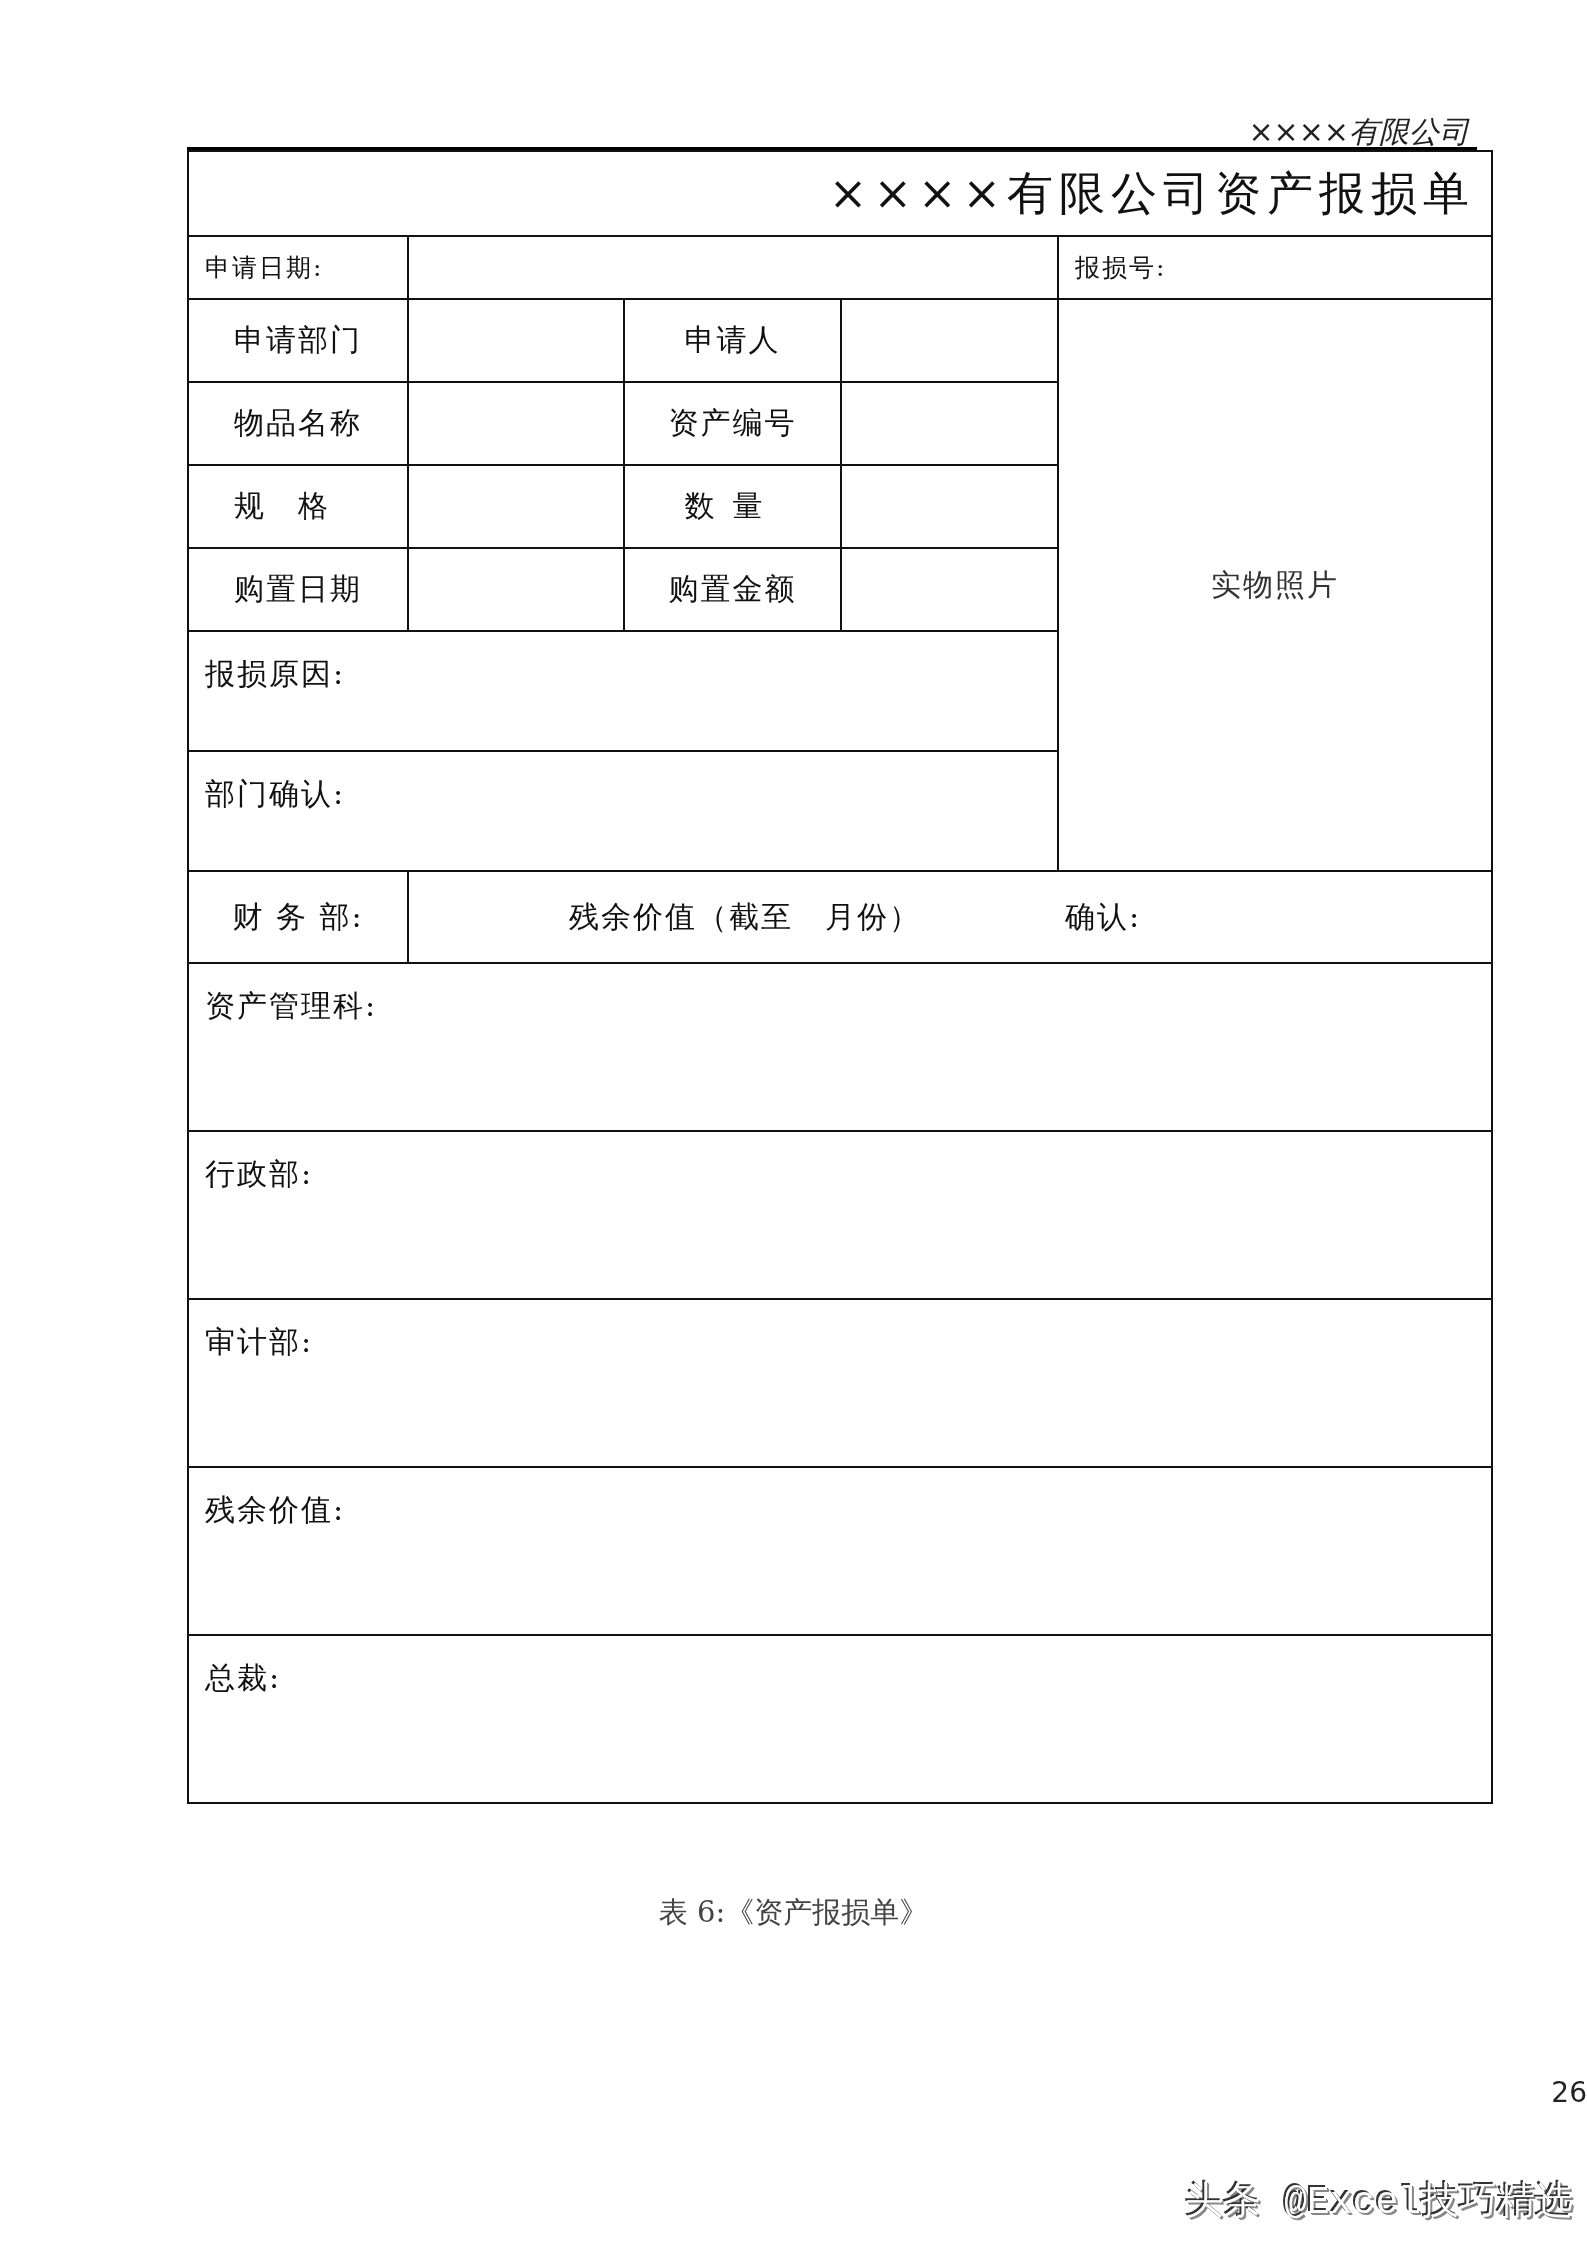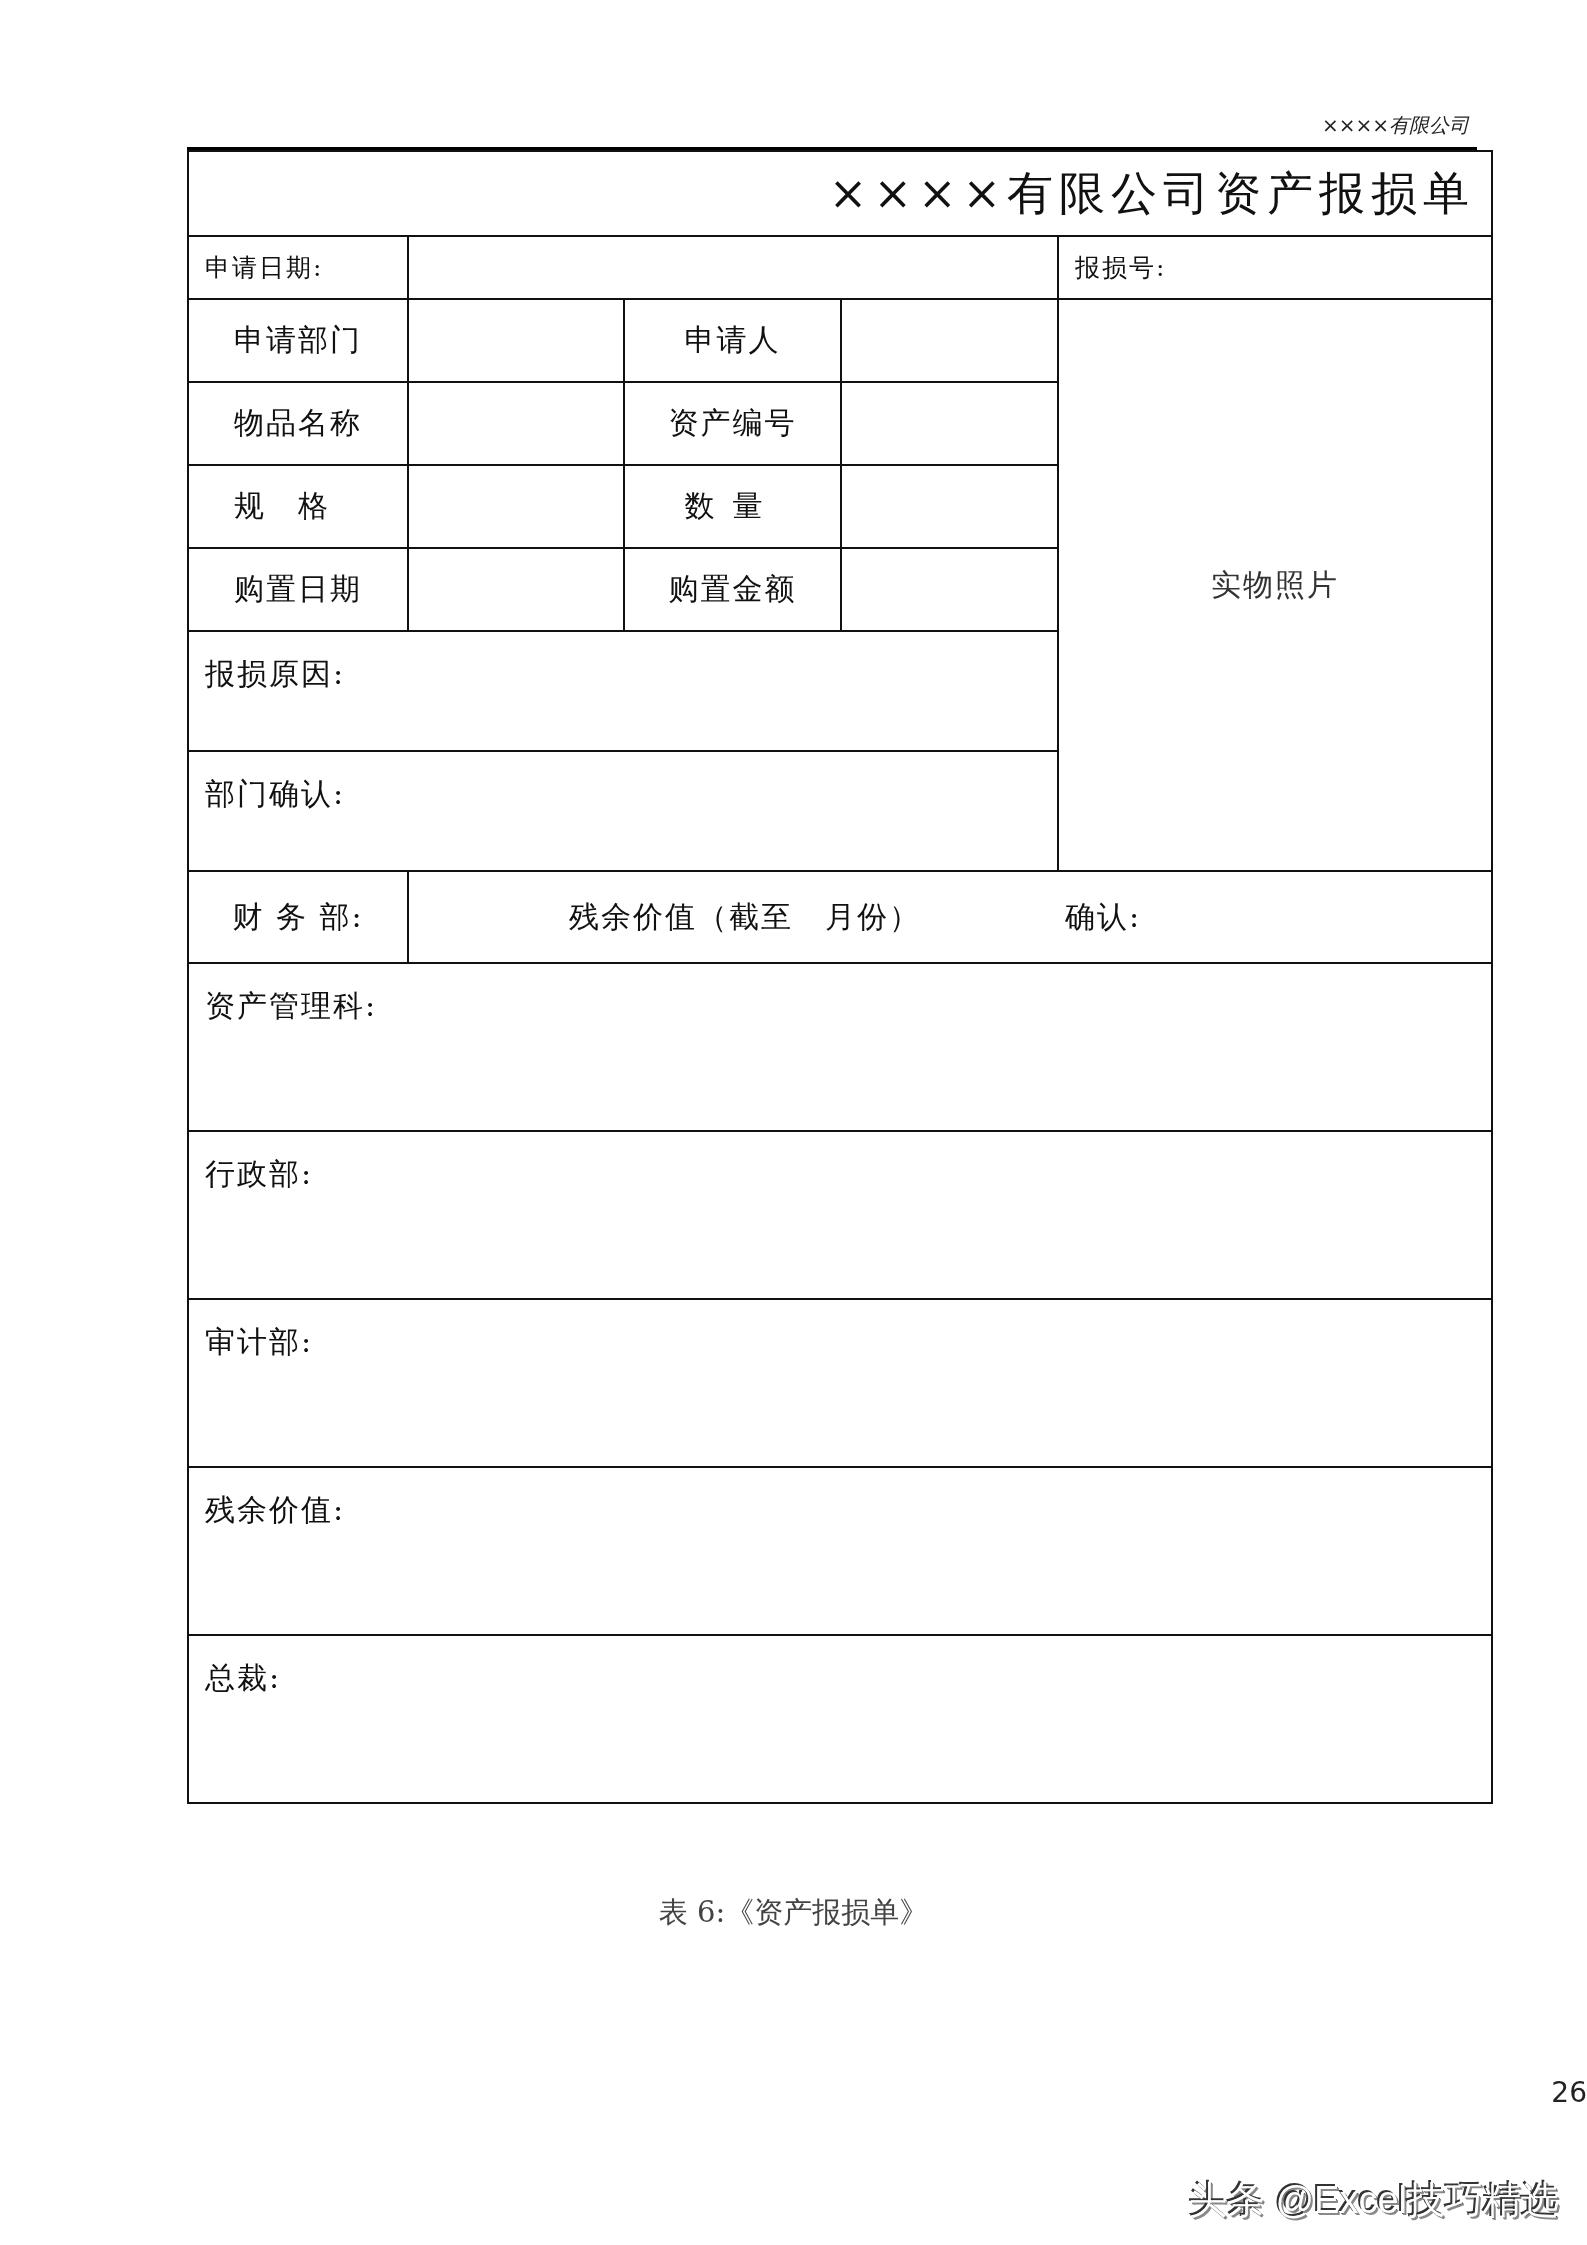--- a/index.html
+++ b/index.html
@@ -1,39 +1,39 @@
 <!DOCTYPE html>
 <html><head>
 <meta charset="utf-8">
 <style>
   html, body { margin:0; padding:0; background:#ffffff; }
   body { width:1587px; height:2245px; position:relative; overflow:hidden;
          font-family:"DejaVu Serif","Liberation Serif",serif; color:#111; }
-  .header-company { position:absolute; right:118px; top:112px; font-size:20px; font-style:italic;
+  .header-company { position:absolute; right:118px; top:112px; font-size:30px; font-style:italic;
          font-family:"DejaVu Sans","Liberation Sans",sans-serif; color:#222; }
   .header-rule { position:absolute; left:187px; top:147px; width:1290px; height:4px; background:#000; }
   table.form { position:absolute; left:187px; top:150px; width:1304px; border-collapse:collapse; table-layout:fixed; }
   table.form td { border:2px solid #111; padding:0 16px; vertical-align:middle; font-size:30px; letter-spacing:2px; }
   .title-cell { text-align:right; font-size:46px !important; letter-spacing:6px !important; height:83px; }
   .small-label { font-size:25px !important; }
   .center { text-align:center; }
   .top { vertical-align:top !important; padding-top:22px !important; }
   .photo { text-align:center; color:#333; font-size:30px;border-radius:29px; }
   .r-date { height:63px; }
   .r-field { height:83px; }
   .r-reason { height:120px; }
   .r-fin { height:92px;text-align:center; }
   .r-sign { height:168px; }
   .spread { letter-spacing:18px !important; }
   .spread2 { letter-spacing:34px !important;margin-top:46px; }
   .caption { position:absolute; left:0; width:1587px; top:1893px; text-align:center; font-size:29px; color:#444; }
   .page-no { position:absolute; left:0; width:1587px; top:2076px; text-align:right; font-size:28px;
          font-family:"DejaVu Sans","Liberation Sans",sans-serif; color:#222; }
-  .watermark { position:absolute; right:28px; top:2175px; font-size:38px; color:#fff;
-         font-family:Liberation Sans, sans-serif;
+  .watermark { position:absolute; right:14px; top:2175px; font-size:38px; color:#fff;
+         font-family:Liberation Mono, monospace;
          text-shadow:-2px -2px 0 #333, 2px 2px 0 #888, 1px 1px 0 #555; }
 </style>
 </head>
 <body>
 
 <div class="header-company">××××有限公司</div>
 <div class="header-rule"></div>
 
 <table class="form">
   <colgroup>

